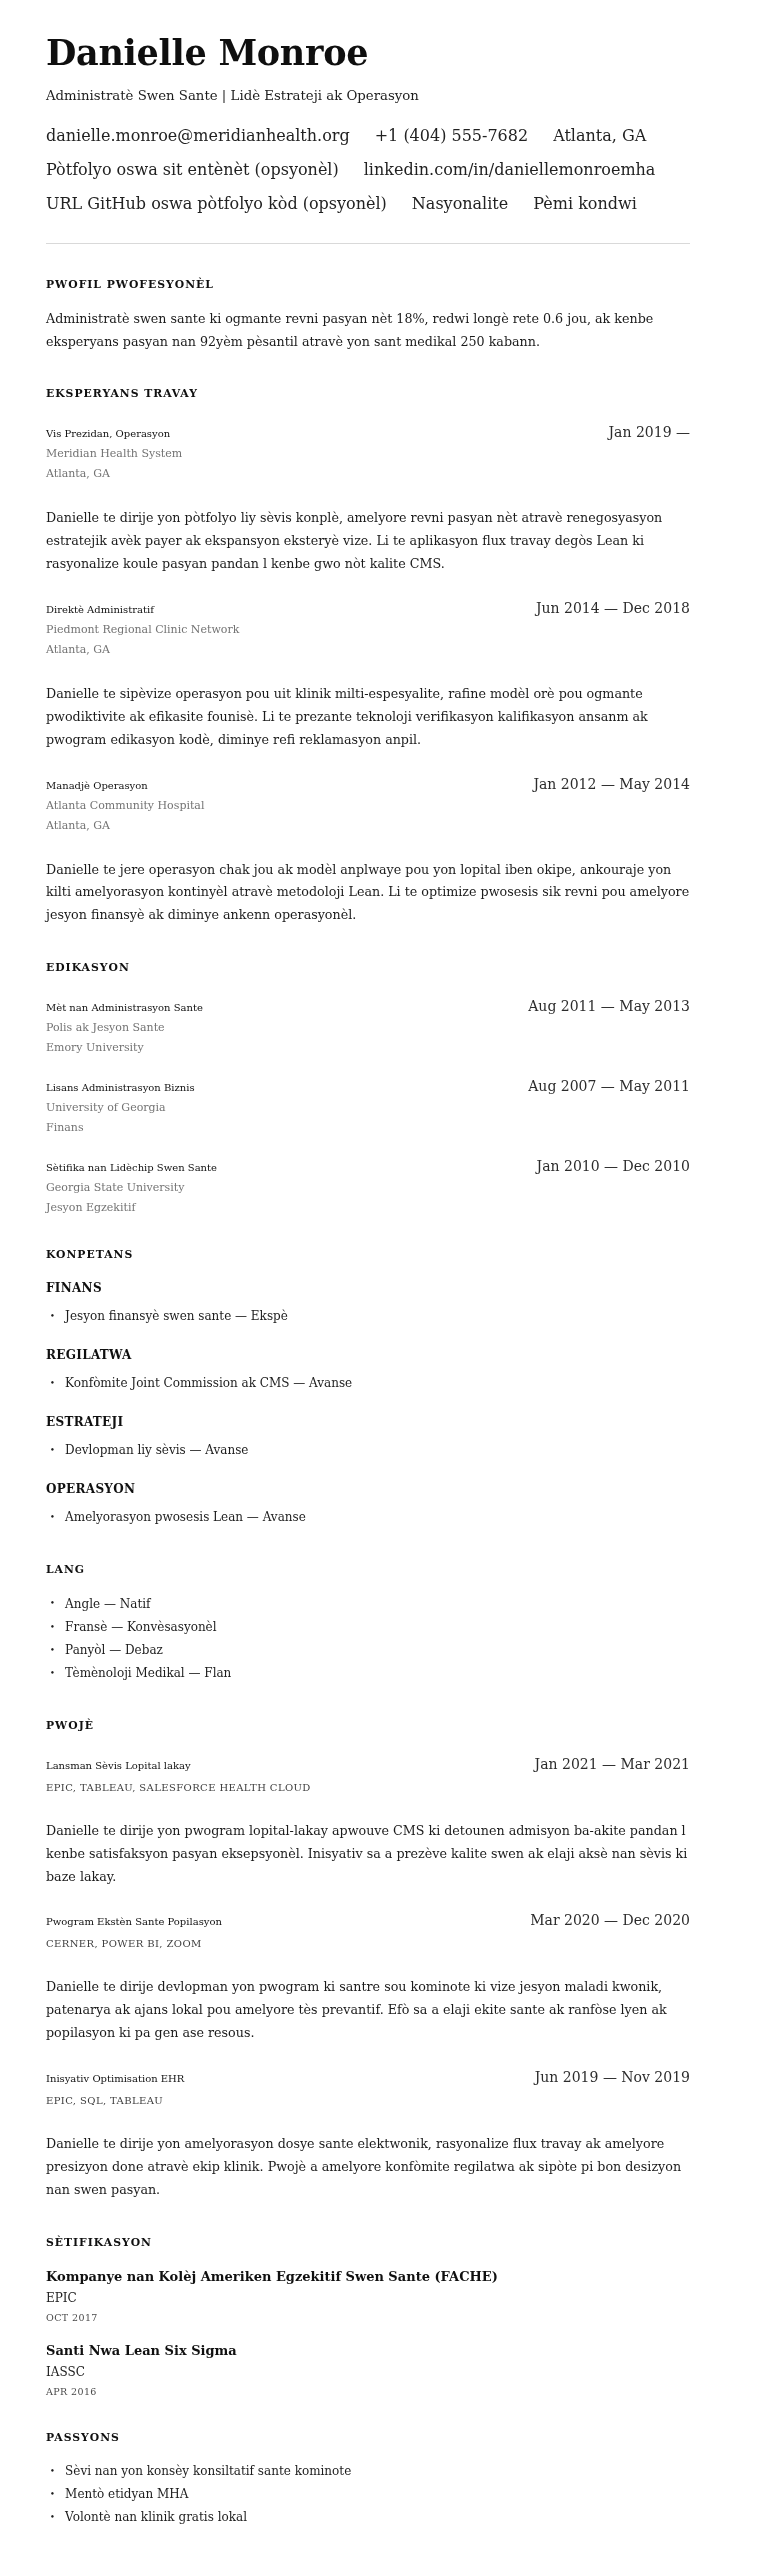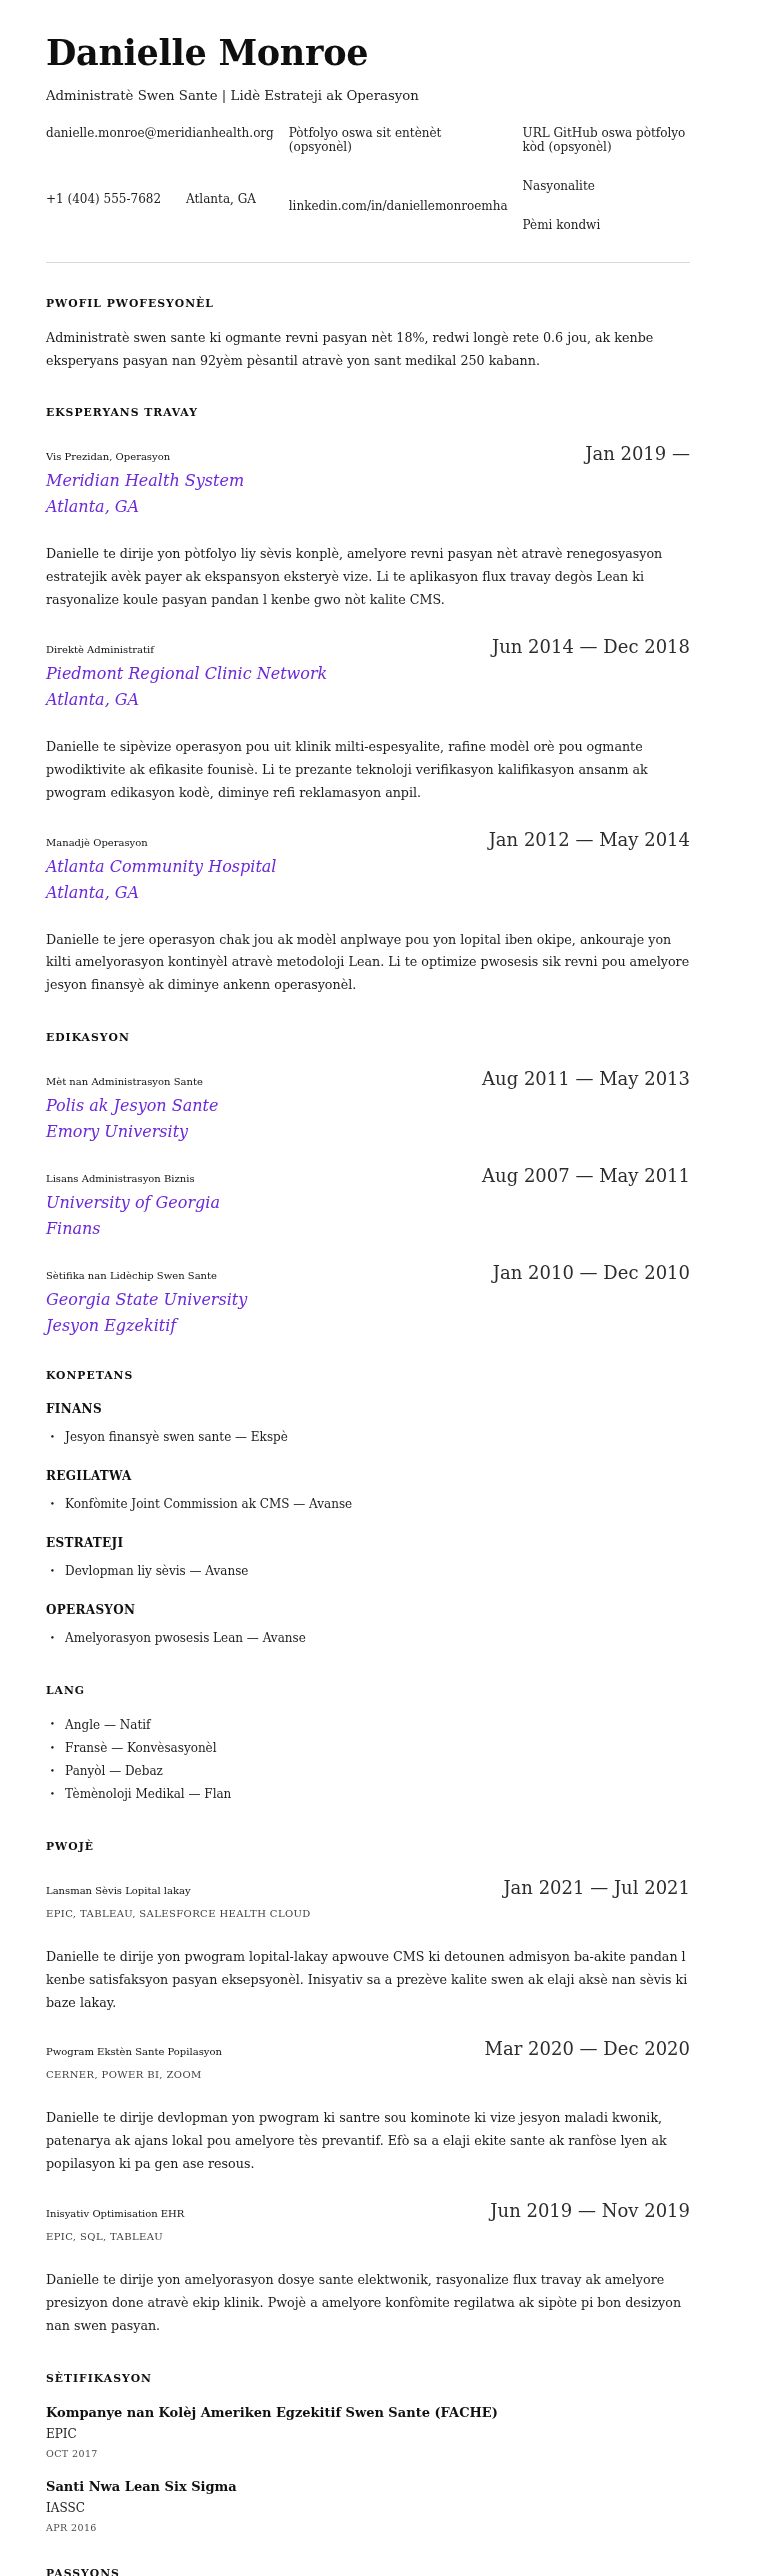--- a/index.html
+++ b/index.html
@@ -7,34 +7,34 @@
     width:760px;
     font-family:"DejaVu Serif", serif;
     color:#161616;
     -webkit-font-smoothing:antialiased;
   }
   .page { box-sizing:border-box; width:736px; min-height:2576px; padding:33px 46px 38px; background:#fff; }
 
   
   .name { margin:0; font-size:35px; line-height:1.12; font-weight:700; letter-spacing:-0.3px; color:#0f0f0f; }
   .subtitle { margin-top:16px; font-size:13.3px; color:#1d1d1d; }
-  .contact { margin-top:23px; display:flex; flex-direction:row; gap:15px; font-size:12px; color:#222; }
+  .contact { margin-top:23px; display:flex; flex-direction:column; gap:15px; font-size:16px; color:#222; }
   .contact-row { display:flex; flex-wrap:wrap; gap:25px; }
   .divider { border:none; border-top:0.6px solid #d9d9d9; margin:30px 0 0 0; }
 
   
   .section-heading { margin-top:34px; font-size:10.8px; font-weight:700; letter-spacing:1px; color:#101010; }
   .summary { margin-top:16.5px; font-size:12.7px; line-height:1.8; color:#1b1b1b; }
 
   
   .entry { margin-top:24px; }
   .entry-head { display:flex; justify-content:space-between; align-items:baseline; gap:12.7px; }
   .entry-title { font-size:10px; font-weight:400; color:#101010; }
-  .entry-date { font-size:18px; color:#2c2c2c; white-space:nowrap; }
-  .entry-sub { margin-top:7px; font-size:16px; color:#6d28d9;font-style:italic; }
+  .entry-date { font-size:14px; color:#2c2c2c; white-space:nowrap; }
+  .entry-sub { margin-top:7px; font-size:11px; color:#737373; }
   .entry-desc { margin-top:27px; font-size:12.7px; line-height:1.8; color:#1b1b1b; }
   .tools { margin-top:10px; font-size:10px; letter-spacing:0.4px; color:#3d3d3d; }
 
   
   .skill-group { margin-top:20px; }
   .skill-label { font-size:12px; font-weight:700; letter-spacing:0.3px; color:#101010; }
 
   
   ul.blist { list-style:none; margin:10px 0 0 0; padding:0 0 0 3.8px; font-size:12px; color:#1d1d1d; }
   ul.blist li { display:flex; gap:10px; line-height:1.92; align-items:baseline; }
@@ -209,21 +209,21 @@
         </li>
     </ul>
   </section>
 
   <section>
     <div class="section-heading">PWOJÈ</div>
 
     <div class="entry">
       <div class="entry-head">
         <span class="entry-title">Lansman Sèvis Lopital lakay</span>
-        <span class="entry-date">Jan 2021 — Jul 2021</span>
+        <span class="entry-date">Jan 2021 — Mar 2021</span>
       </div>
       <div class="tools">EPIC, TABLEAU, SALESFORCE HEALTH CLOUD</div>
       <p class="entry-desc">Danielle te dirije yon pwogram lopital-lakay apwouve CMS ki detounen admisyon ba-akite pandan l kenbe satisfaksyon pasyan eksepsyonèl. Inisyativ sa a prezève kalite swen ak elaji aksè nan sèvis ki baze lakay.</p>
     </div>
 
     <div class="entry">
       <div class="entry-head">
         <span class="entry-title">Pwogram Ekstèn Sante Popilasyon</span>
         <span class="entry-date">Mar 2020 — Dec 2020</span>
       </div>

